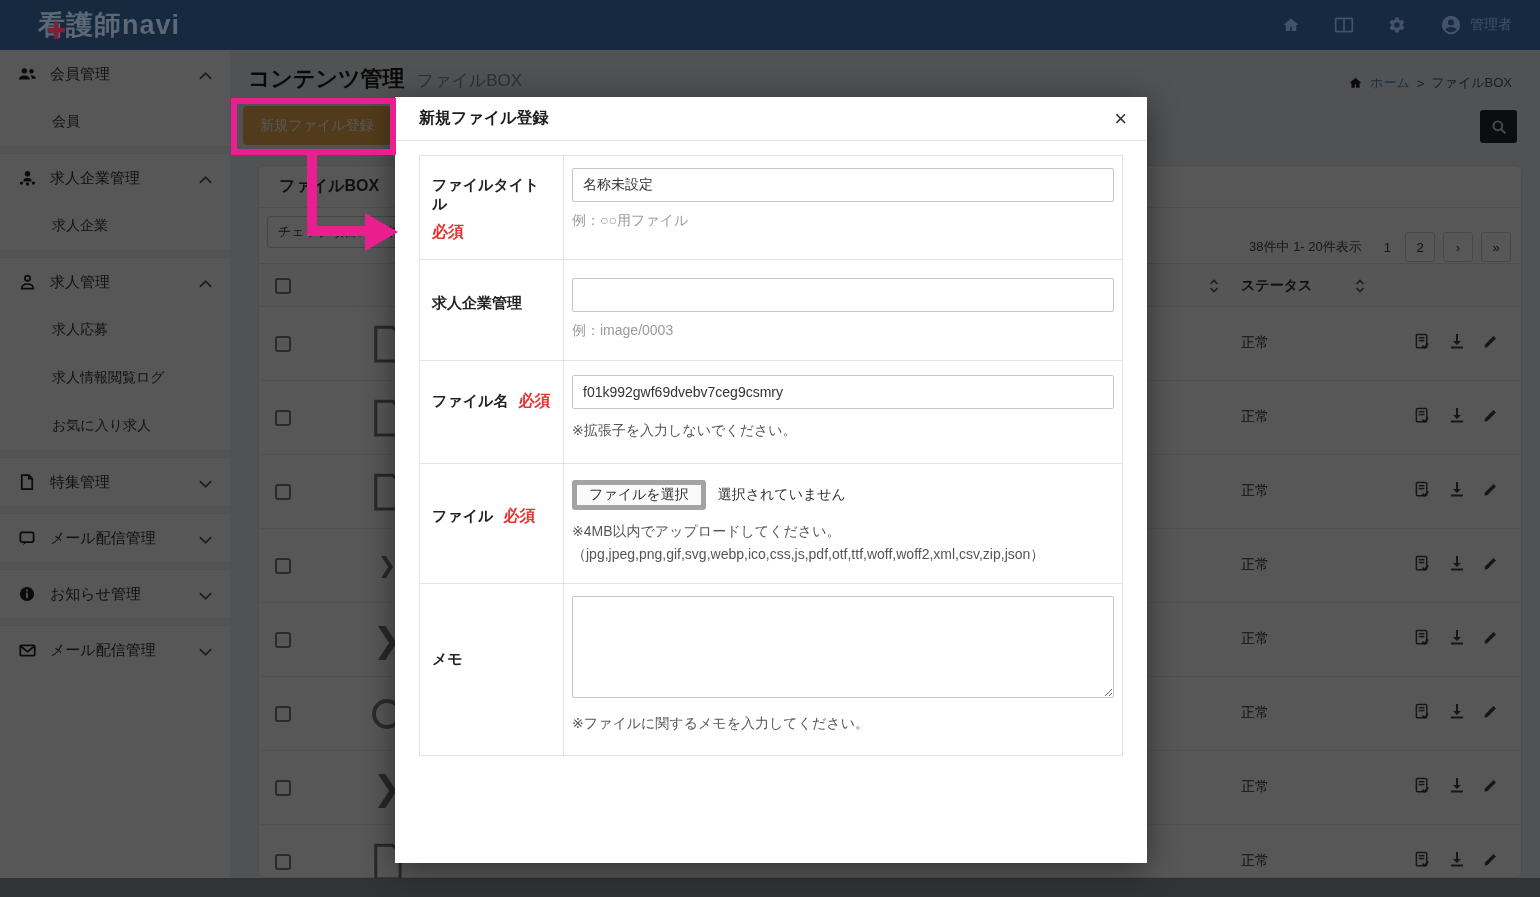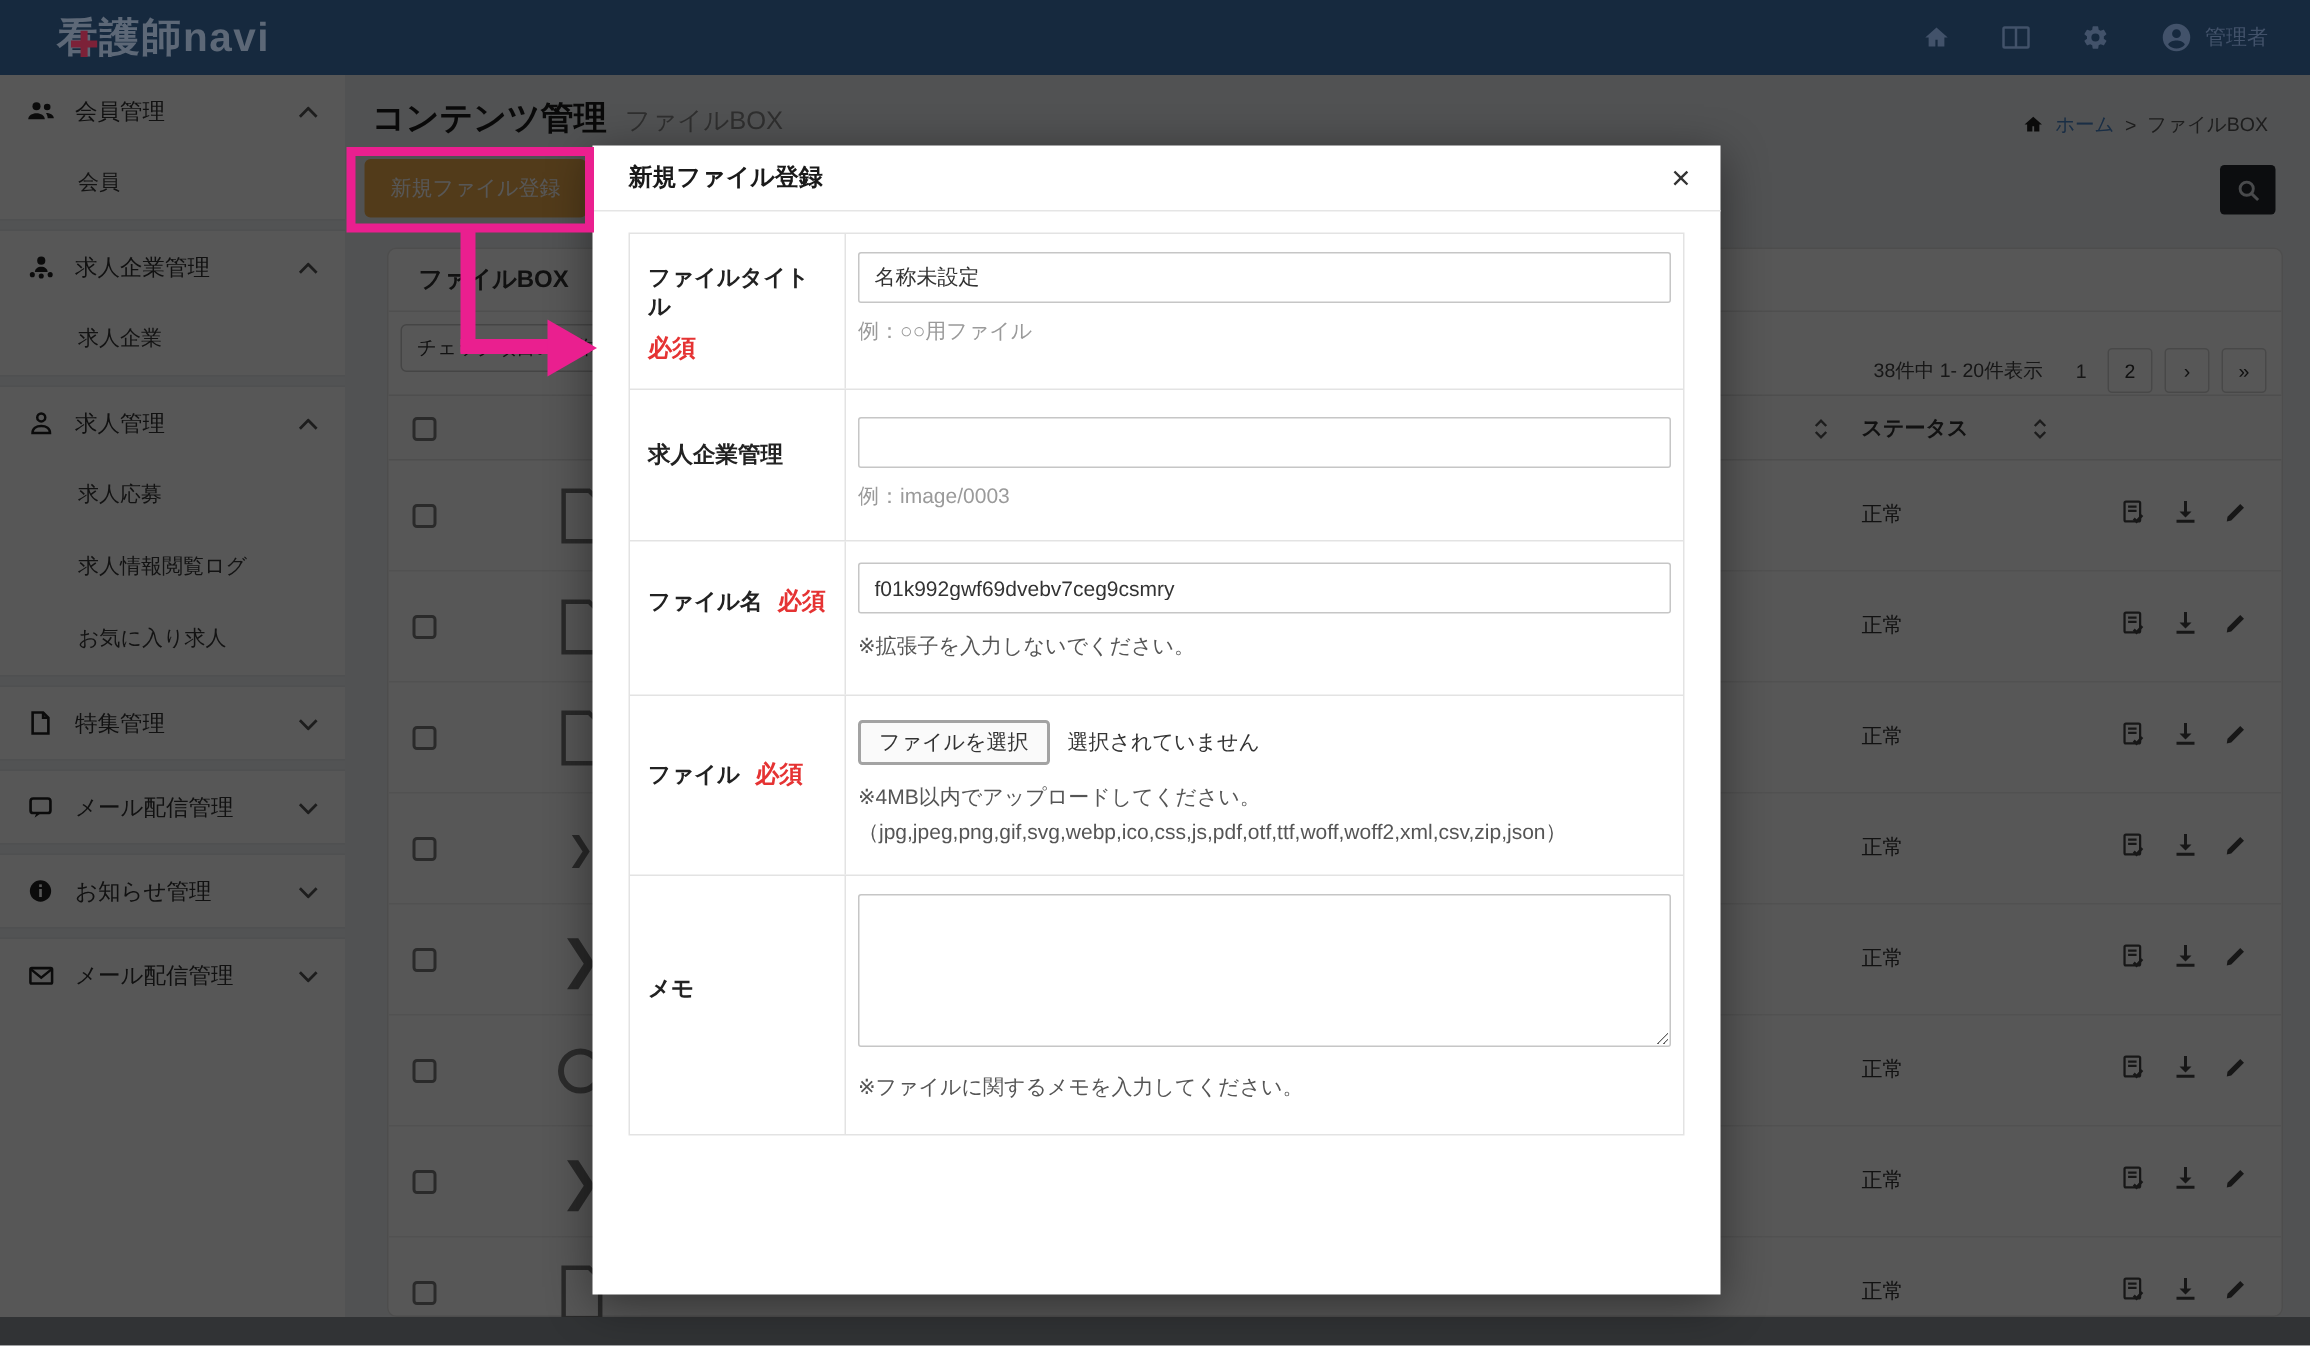--- a/index.html
+++ b/index.html
@@ -68,21 +68,21 @@
   .frow:last-child { border-bottom:none; }
   .fth { width:144px; border-right:1px solid #e3e3e3; padding:20px 10px 16px 12px; font-size:15px; font-weight:bold; color:#222; }
   .ftd { flex:1; padding:12px 8px 14px 8px; }
   .req { color:#e53333; font-size:16px; font-weight:bold; }
   .req-block { display:block; margin-top:8px; }
   .req-inline { margin-left:6px; }
   .txt-input { width:100%; height:34px; border:1px solid #c6c6c6; border-radius:2px; font-size:14px; padding:0 10px; color:#333; font-family:inherit; }
   .hint-ex { margin-top:10px; font-size:14px; color:#9a9a9a; }
   .hint-note { margin-top:10px; font-size:14px; color:#555; line-height:1.6; }
   .file-row-line { display:flex; align-items:center; gap:12px; margin-top:4px; }
-  .btn-file { height:30px; padding:0 12px; background:#fafafa; border:2px solid #a3a3a3; border-radius:3px; font-size:14px; color:#333; cursor:pointer; font-family:inherit; }
+  .btn-file { height:30px; padding:0 12px; background:#fafafa; border:5px solid #a3a3a3; border-radius:3px; font-size:14px; color:#333; cursor:pointer; font-family:inherit; }
   .no-file { font-size:14px; color:#333; }
   .memo-area { width:100%; height:102px; border:1px solid #c6c6c6; border-radius:2px; resize:vertical; font-size:14px; padding:8px 10px; font-family:inherit; }
   .modal-footer { position:absolute; left:0; top:577px; width:100%; height:40px; }
   .btn-upload { position:absolute; left:195px; top:0; width:360px; height:37px; background:#2f3741; color:#fff; border:none; font-size:16px; cursor:pointer; font-family:inherit; }
   .btn-close-modal { position:absolute; left:667px; top:2px; width:72px; height:30px; background:#e9e9e9; color:#9e9e9e; border:none; font-size:14px; cursor:pointer; font-family:inherit; }
 
   
   .anno { position:absolute; z-index:400; }
   .anno-rect { left:231px; top:98px; width:165px; height:57px; border:6px solid #ea1f8f; }
   .anno-vbar { left:307px; top:153px; width:10px; height:82px; background:#ea1f8f; }

